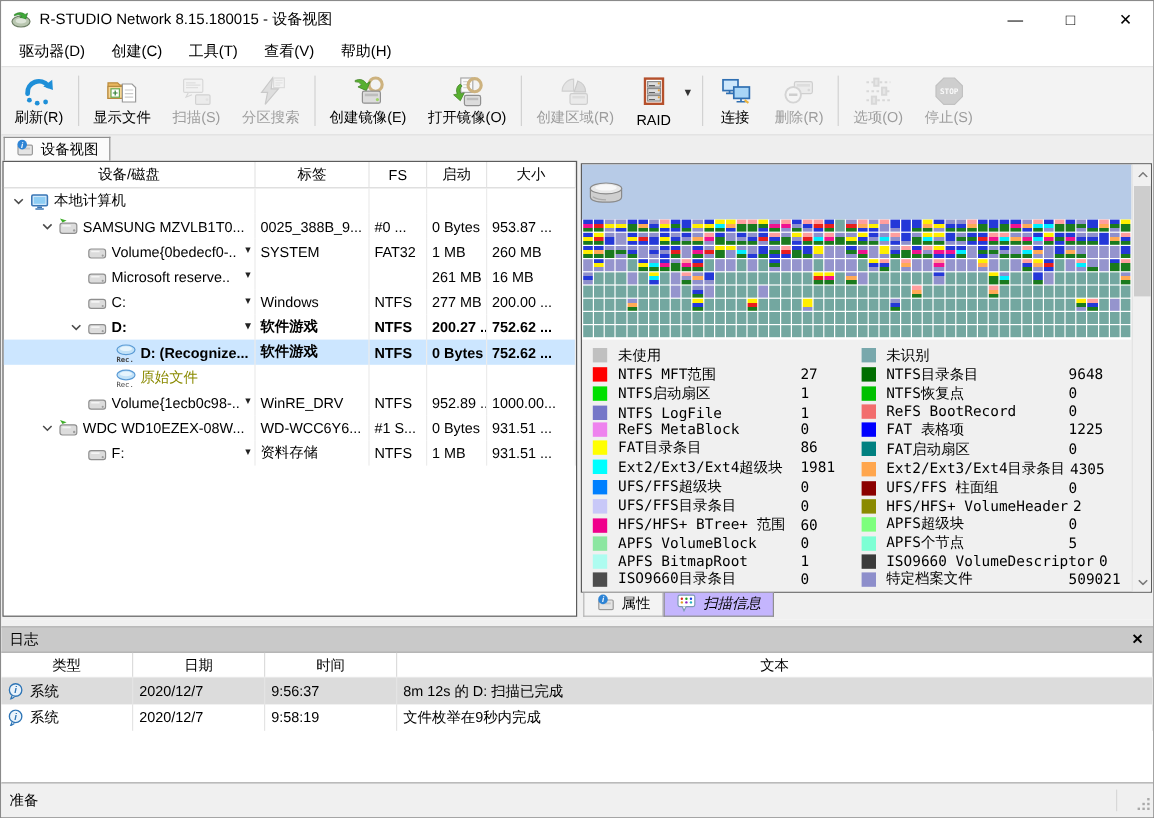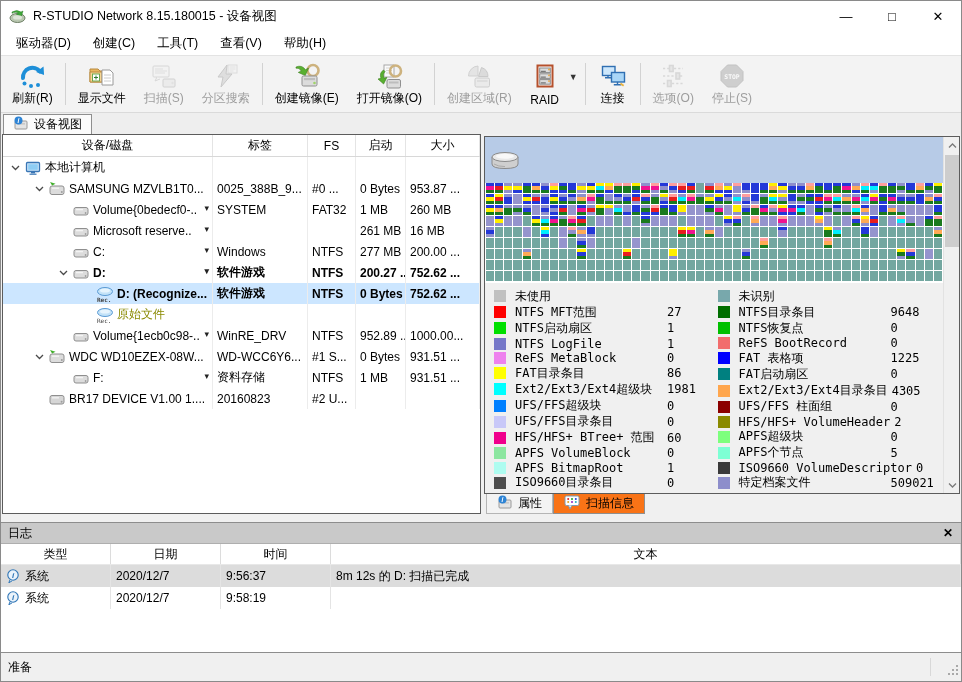--- a/index.html
+++ b/index.html
@@ -60,21 +60,21 @@
   .lg-row{display:flex;align-items:center;height:16.1px;white-space:nowrap;}
   .lg-sw{width:12px;height:12px;flex:none;margin-right:9px;}
   .lg-label{min-width:148px;}
   .lg-count{margin-left:4px;}
   .v-scroll{position:absolute;top:0;right:0;width:16px;height:100%;background:#f0f0f0;border-left:1px solid #e2e2e2;}
   .vs-btn{position:absolute;left:0;width:16px;height:16px;display:flex;align-items:center;justify-content:center;background:#f0f0f0;}
   .vs-thumb{position:absolute;left:1px;width:14px;top:18px;height:92px;background:#cdcdcd;}
   .scan-tabs{position:absolute;top:360px;left:0;height:21px;display:flex;padding-left:2px;background:#f0f0f0;}
   .stab{display:flex;align-items:center;gap:5px;padding:0 10px;font-size:12px;border:1px solid #b5b5b5;
     border-top:none;background:#f3f3f3;height:20px;}
-  .stab.active{background:#f97316;border-color:#8f8f8f;}
+  .stab.active{background:#c4b5fd;border-color:#8f8f8f;font-style:italic;}
   
   .splitter{position:absolute;top:515px;left:0;right:0;height:6px;background:#f0f0f0;}
   
   .log-panel{position:absolute;top:521px;left:0;right:0;height:131px;background:#fff;border-top:1px solid #8d8d8d;border-bottom:1px solid #8d8d8d;}
   .log-title{height:21px;background:#c9c9c9;display:flex;align-items:center;padding:0 8px 0 7px;font-size:12px;border-bottom:1px solid #aeaeae;}
   .log-close{margin-left:auto;font-size:12px;font-weight:bold;}
   .log-cols{height:21px;display:flex;align-items:center;font-size:12px;border-bottom:1px solid #e8e8e8;}
   .lc{display:flex;align-items:center;justify-content:center;border-right:1px solid #dcdcdc;height:100%;}
   .log-row{height:22px;display:flex;align-items:center;font-size:12px;}
   .log-row.alt{background:#dcdcdc;}
@@ -223,20 +223,32 @@
           <svg width="30" height="28" viewBox="0 0 28 28">
             <rect x="3.5" y="4.5" width="12.5" height="9" fill="#cde7fb" stroke="#2f6fb2" stroke-width="1.4"></rect>
             <path d="M9 13.5 v2 M6 15.8 h6.5" stroke="#2f6fb2" stroke-width="1.4"></path>
             <rect x="12.5" y="10.5" width="13" height="9.5" fill="#a9d6f7" stroke="#2f6fb2" stroke-width="1.4"></rect>
             <path d="M18.5 20 v2.5 M14.8 22.8 h7.5" stroke="#2f6fb2" stroke-width="1.4"></path>
             <path d="M21.5 21.5 l3.2 2.2" stroke="#e8b23d" stroke-width="1.8"></path>
           </svg>
         </span>
         <span>连接</span>
       </div>
+      <div class="tb-btn disabled">
+        <span class="ic">
+          <svg width="30" height="28" viewBox="0 0 28 28">
+            <rect x="10" y="6" width="15" height="10" rx="1.5" fill="#e2e2e2" stroke="#ababab"></rect>
+            <rect x="12" y="8" width="11" height="2.2" fill="#c6c6c6"></rect>
+            <circle cx="22" cy="13" r="1.1" fill="#bdbdbd"></circle>
+            <circle cx="9" cy="17" r="6.5" fill="#f6f6f6" stroke="#b5b5b5" stroke-width="1.6"></circle>
+            <path d="M5.5 17 h7" stroke="#ababab" stroke-width="2.2"></path>
+          </svg>
+        </span>
+        <span>删除(R)</span>
+      </div>
       <div class="tb-sep"></div>
       <div class="tb-btn disabled">
         <span class="ic">
           <svg width="30" height="28" viewBox="0 0 28 28">
             <g stroke="#bdbdbd" stroke-width="1.6" fill="#d9d9d9">
               <path d="M4 6.5 h6 M15 6.5 h9" stroke-dasharray="2.2 2" fill="none"></path>
               <rect x="10.5" y="3.5" width="3.6" height="6"></rect>
               <path d="M4 14 h12 M21 14 h3" stroke-dasharray="2.2 2" fill="none"></path>
               <rect x="17" y="11" width="3.6" height="6"></rect>
               <path d="M4 21.5 h4 M13 21.5 h11" stroke-dasharray="2.2 2" fill="none"></path>
@@ -505,38 +517,20 @@
                   <circle cx="12.6" cy="11" r=".9" fill="#9e9e9e"></circle>
                 </svg>
               </span>
               <span class="tname">F:</span>
               <span class="dd">▾</span>
             </div>
             <div class="tcell" style="width: 95px;">资料存储</div>
             <div class="tcell" style="width: 48px;">NTFS</div>
             <div class="tcell" style="width: 50px;">1 MB</div>
             <div class="tcell" style="flex: 1 1 0%;">931.51 ...</div>
-          </div>
-          <div class="trow">
-            <div class="tcell c-name" style="width: 210px;">
-              <span style="width: 28px; flex: 0 0 auto;"></span>
-              <span class="chev"></span>
-              <span class="ticon">
-                <svg width="16" height="16" viewBox="0 0 16 16">
-                  <rect x="1" y="4.5" width="14" height="8.5" rx="2" fill="#d6d6d6" stroke="#8f8f8f"></rect>
-                  <path d="M3 6.8 h7" stroke="#f0f0f0" stroke-width="1.5"></path>
-                  <circle cx="12.6" cy="10.8" r="1" fill="#9e9e9e"></circle>
-                </svg>
-              </span>
-              <span class="tname">BR17 DEVICE V1.00 1....</span>
-            </div>
-            <div class="tcell" style="width: 95px;">20160823</div>
-            <div class="tcell" style="width: 48px;">#2 U...</div>
-            <div class="tcell" style="width: 50px;"></div>
-            <div class="tcell" style="flex: 1 1 0%;"></div>
           </div>
         </div>
     </div>
 
     <div class="right-col">
       <div class="right-panel">
         <div class="scan-header">
           <span>
             <svg width="34" height="24" viewBox="0 0 34 24">
                 <path d="M2 11 v7 q0 4.5 13 4.5 t13 -4.5 v-7 z" fill="#cfcfcf" stroke="#8a8a8a"></path>
@@ -1210,20 +1204,21 @@
               <svg width="14" height="14" viewBox="0 0 14 14">
                 <circle cx="7" cy="6" r="5.2" fill="#eaf3fb" stroke="#2e75b6" stroke-width="1.1"></circle>
                 <path d="M4 10.8 l-1.2 3 3.2 -1.9" fill="#eaf3fb" stroke="#2e75b6"></path>
                 <text x="7" y="8.8" font-size="8" font-style="italic" font-weight="bold" fill="#2e75b6" text-anchor="middle">i</text>
               </svg>
             </span>
             <span>系统</span>
           </div>
           <div class="lr" style="width: 110px;">2020/12/7</div>
           <div class="lr" style="width: 110px;">9:58:19</div>
+          <div class="lr" style="flex: 1 1 0%;">文件枚举在9秒内完成</div>
         </div>
       </div>
   </div>
 
   <div class="statusbar">
     <span>准备</span>
     <div class="sb-sep"></div>
     <span class="grip">
       <svg width="13" height="13" viewBox="0 0 13 13">
           <g fill="#a9a9a9">

